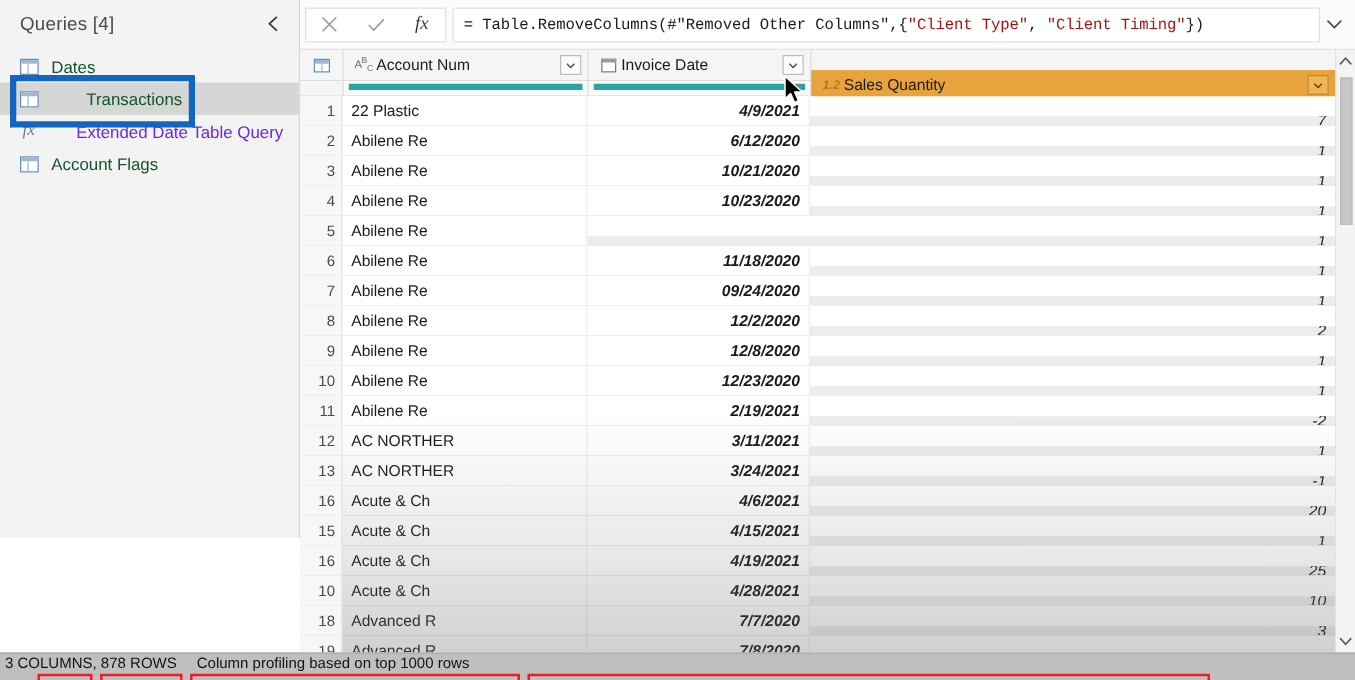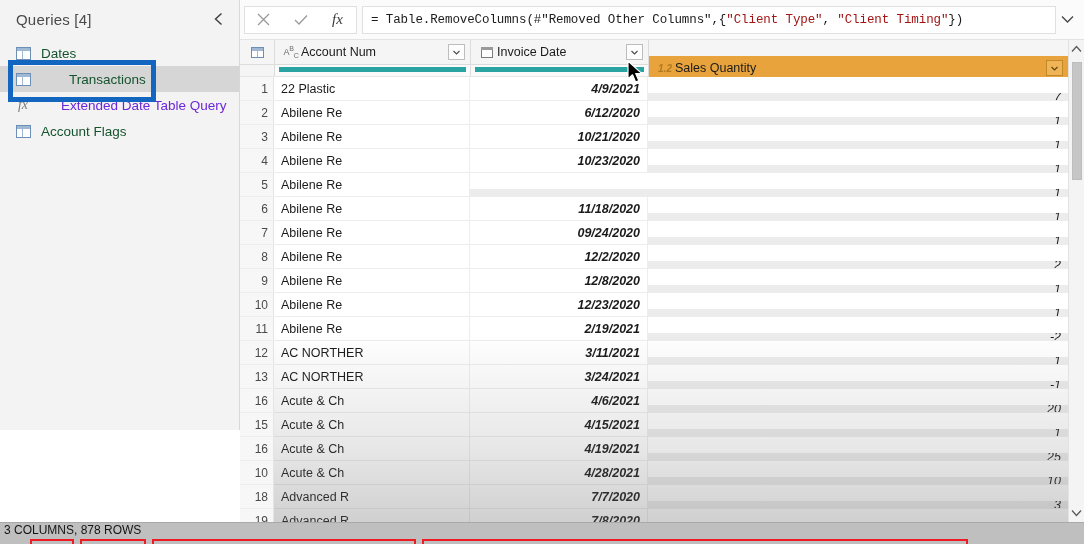--- a/index.html
+++ b/index.html
@@ -425,20 +425,21 @@
           <svg width="11" height="8" viewBox="0 0 11 8">
               <path d="M1 1.5 L5.5 6.5 L10 1.5" fill="none" stroke="#5a5a5a" stroke-width="1.3"></path>
             </svg>
         </div>
       </div>
     </div>
   </div>
 
   <div class="statusbar">
     <span class="status-txt st-a">3 COLUMNS, 878 ROWS</span>
+    <span class="status-txt st-b">Column profiling based on top 1000 rows</span>
 
     <div class="redbox" style="left:30px;width:44px;"></div>
     <div class="redbox" style="left:80px;width:66px;"></div>
     <div class="redbox" style="left:152px;width:264px;"></div>
     <div class="redbox" style="left:422px;width:546px;"></div>
   </div>
 
   <div class="cursor">
     <svg width="20" height="26" viewBox="0 0 20 26">
       <path d="M2 1 L2 19 L6.5 14.8 L9.6 22 L12.8 20.6 L9.7 13.6 L15.6 13.4 Z" fill="#000" stroke="#fff" stroke-width="1.2" stroke-linejoin="round"></path>

